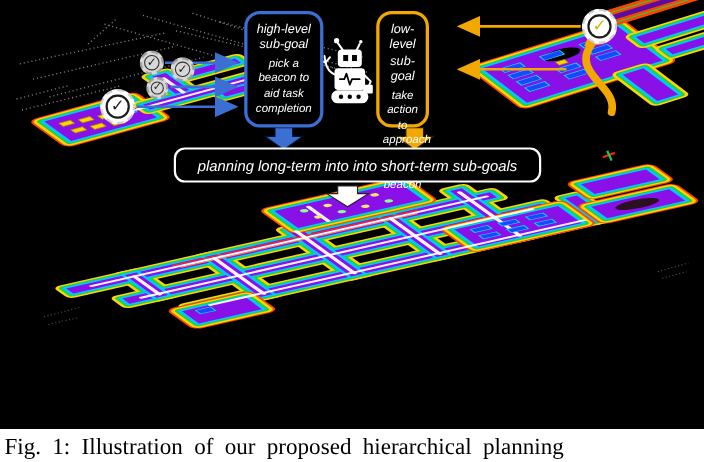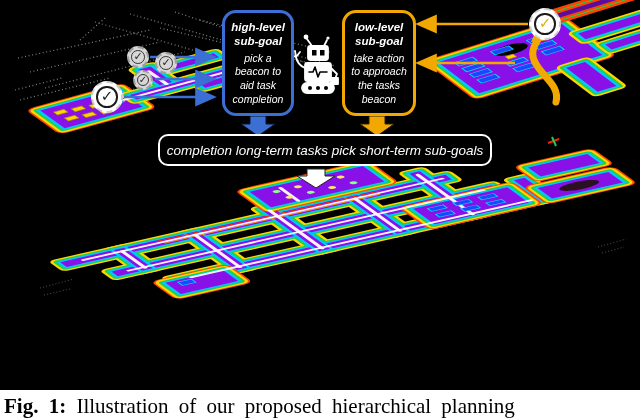--- a/index.html
+++ b/index.html
@@ -25,21 +25,21 @@
   .ybox{fill:var(--object-yellow,#ffd700);stroke:#a88400;stroke-width:.8;}
 
   
   .goalbox{
     position:absolute;box-sizing:border-box;background:#000;color:#fff;
     border-radius:14px;text-align:center;font-style:italic;
     padding:7px 3px 4px 3px;
   }
   .goalbox.blue{border:3px solid var(--accent-blue,#3b6fd4);}
   .goalbox.orange{border:3px solid var(--accent-orange,#f2a800);}
-  .goalbox .ttl{font-weight:bold;font-size:11.5px;line-height:1.25;margin-bottom:3px;}
+  .goalbox .ttl{font-weight:normal;font-size:11.5px;line-height:1.25;margin-bottom:3px;}
   .goalbox .bdy{font-size:10.5px;line-height:1.3;}
 
   .banner{
     position:absolute;left:158px;top:134px;width:334px;height:32px;box-sizing:border-box;
     border:2.5px solid #fff;border-radius:10px;background:#000;color:#fff;
     display:flex;align-items:center;justify-content:center;
     font-style:italic;font-size:13.5px;white-space:pre;
   }
   .banner .b{font-weight:normal;}
 
@@ -51,21 +51,21 @@
   .badge.gray{background:#d7d7d7;border:2px dashed #9f9f9f;}
   .badge.gray .inner{border:1.5px solid #333;}
   .chk{font-weight:bold;font-family:"DejaVu Sans",sans-serif;line-height:1;}
 
   
   .caption{
     position:absolute;left:4px;top:394px;width:634px;
     font-family:"Liberation Serif",serif;font-size:21px;color:#000;
     white-space:nowrap;word-spacing:5px;
   }
-  .caption .lbl{font-weight:bold;text-align:right;}
+  .caption .lbl{font-weight:normal;text-align:right;}
   .caption .txt{font-weight:normal;}
 </style>
 </head>
 <body>
 
 <div class="figure">
 
 <svg width="640" height="390" viewBox="0 0 640 390">
   <defs>
     <marker id="mB" markerWidth="9" markerHeight="8" refX="7" refY="4" orient="auto">
@@ -281,26 +281,26 @@
     <circle cx="318" cy="88" r="2" fill="#000" stroke="none"></circle>
     <circle cx="326" cy="88" r="2" fill="#000" stroke="none"></circle>
   </g>
 </svg>
 
   <div class="goalbox blue" style="left:222px;top:10px;width:72px;height:106px;">
     <div class="ttl">high-level sub-goal</div>
     <div class="bdy">pick a beacon to aid task completion</div>
   </div>
 
-  <div class="goalbox orange" style="left:342px;top:10px;width:74px;height:106px;">
+  <div class="goalbox orange" style="left:342px;top:10px;width:48px;height:106px;">
     <div class="ttl">low-level sub-goal</div>
     <div class="bdy">take action to approach the tasks beacon</div>
   </div>
 
-  <div class="banner"><span>completion </span><span class="b">long-term</span><span> tasks pick </span><span class="b">short-term</span><span> sub-goals</span></div>
+  <div class="banner"><span>planning </span><span class="b">long-term</span><span> into into </span><span class="b">short-term</span><span> sub-goals</span></div>
 
   <div class="badge gray" style="left:127px;top:46px;width:22px;height:22px;">
     <div class="inner">
       <span class="chk" style="font-size:11px;color:var(--badge-check-dark,#222);">✓</span>
     </div>
   </div>
   <div class="badge gray" style="left:155px;top:52px;width:22px;height:22px;">
     <div class="inner">
       <span class="chk" style="font-size:11px;color:var(--badge-check-dark,#222);">✓</span>
     </div>

